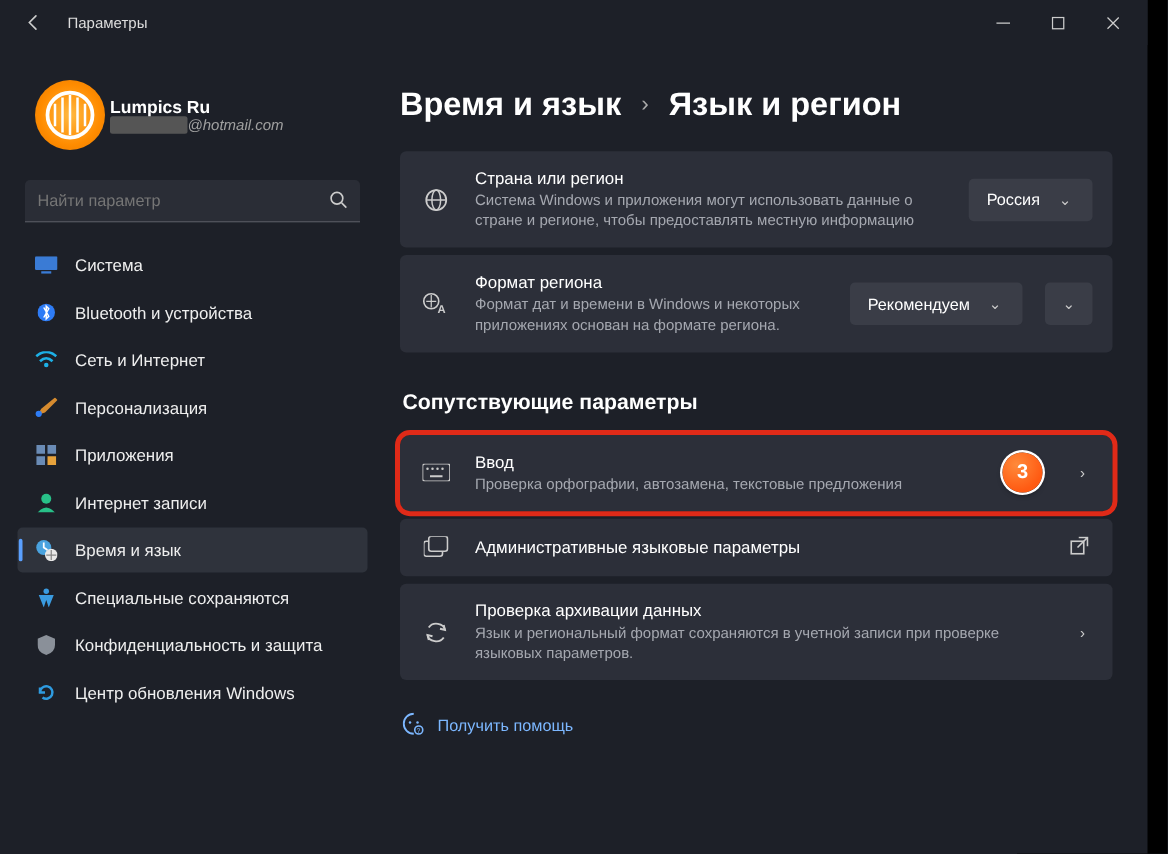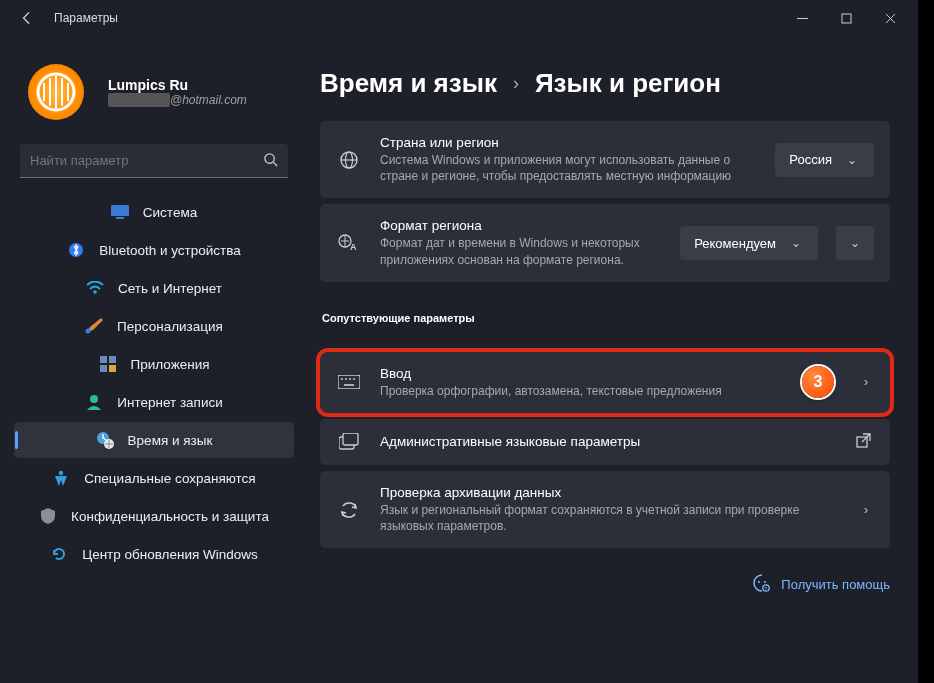--- a/index.html
+++ b/index.html
@@ -42,21 +42,21 @@
   .content {
     display:flex; height: calc(100% - 36px);
   }
   
   .sidebar {
     width: 308px;
     padding: 0 8px;
     flex-shrink: 0;
   }
   .profile {
-    display:flex; align-items:center; gap:24px;
+    display:flex; align-items:center; gap:4px;
     padding: 28px 12px 18px 20px;
   }
   .avatar {
     width:56px; height:56px; border-radius:50%;
     background: radial-gradient(circle at 50% 50%, #ffb943 0%, #ff8c00 60%, #e67800 100%);
     display:flex; align-items:center; justify-content:center;
     position:relative;
   }
   .avatar::before, .avatar::after {
     content:""; position:absolute; background:#fff;
@@ -76,21 +76,21 @@
   .search input {
     flex:1; background:transparent; border:0; outline:0;
     color:#ccc; font-size:13px;
   }
   .search .sicon { color:#ccc; }
   .nav { padding: 0 6px; }
   .nav-item {
     display:flex; align-items:center; gap:14px;
     height:36px; padding:0 14px; margin:2px 0;
     border-radius:4px; cursor:pointer;
-    font-size:13.5px; color:#eee;justify-content:center;
+    font-size:13.5px; color:#eee;
   }
   .nav-item.active {
     background:#2f333c;
     position:relative;
   }
   .nav-item.active::before {
     content:""; position:absolute; left:1px; top:9px; bottom:9px; width:3px;
     background:#5aa0ff; border-radius:2px;
   }
   .nav-icon { width:18px; height:18px; display:flex; align-items:center; justify-content:center; }
@@ -128,40 +128,40 @@
     font-size:13px; cursor:pointer;
     flex-shrink:0;
   }
   .chev { color:#ccc; font-size:12px; width:16px; text-align:center; }
   .chev-box {
     background:#3a3d47; border-radius:4px;
     width:38px; height:34px; display:flex; align-items:center; justify-content:center;
     cursor:pointer; flex-shrink:0;
   }
   .section-header {
-    font-size:11px; font-weight:600;
-    margin: 30px 0 28px 14px;
+    font-size:17px; font-weight:600;
+    margin: 30px 0 16px 14px;
   }
   .card.highlighted {
     outline: 4px solid #e02a18;
     border-radius:8px;
   }
   .marker {
     width:32px; height:32px; border-radius:50%;
     background: radial-gradient(circle at 35% 30%, #ff8a3a, #ff5a12 70%);
     box-shadow: 0 0 0 2px #fff, 0 2px 4px rgba(0,0,0,.5);
     display:flex; align-items:center; justify-content:center;
     font-weight:700; font-size:16px; color:#fff;
     flex-shrink:0; margin-right:6px;
   }
   .ext-icon { color:#ccc; width:18px; flex-shrink:0; }
   .help {
     display:flex; align-items:center; gap:10px;
     margin: 26px 0 0 14px;
-    color:#7cb7ff; font-size:13px; cursor:pointer;justify-content:flex-end;
+    color:#7cb7ff; font-size:13px; cursor:pointer;
   }
   .help .hicon { color:#7cb7ff; }
 </style>
 </head>
 <body>
 
 <div class="window">
 
   <div class="titlebar">
     <div class="back">

